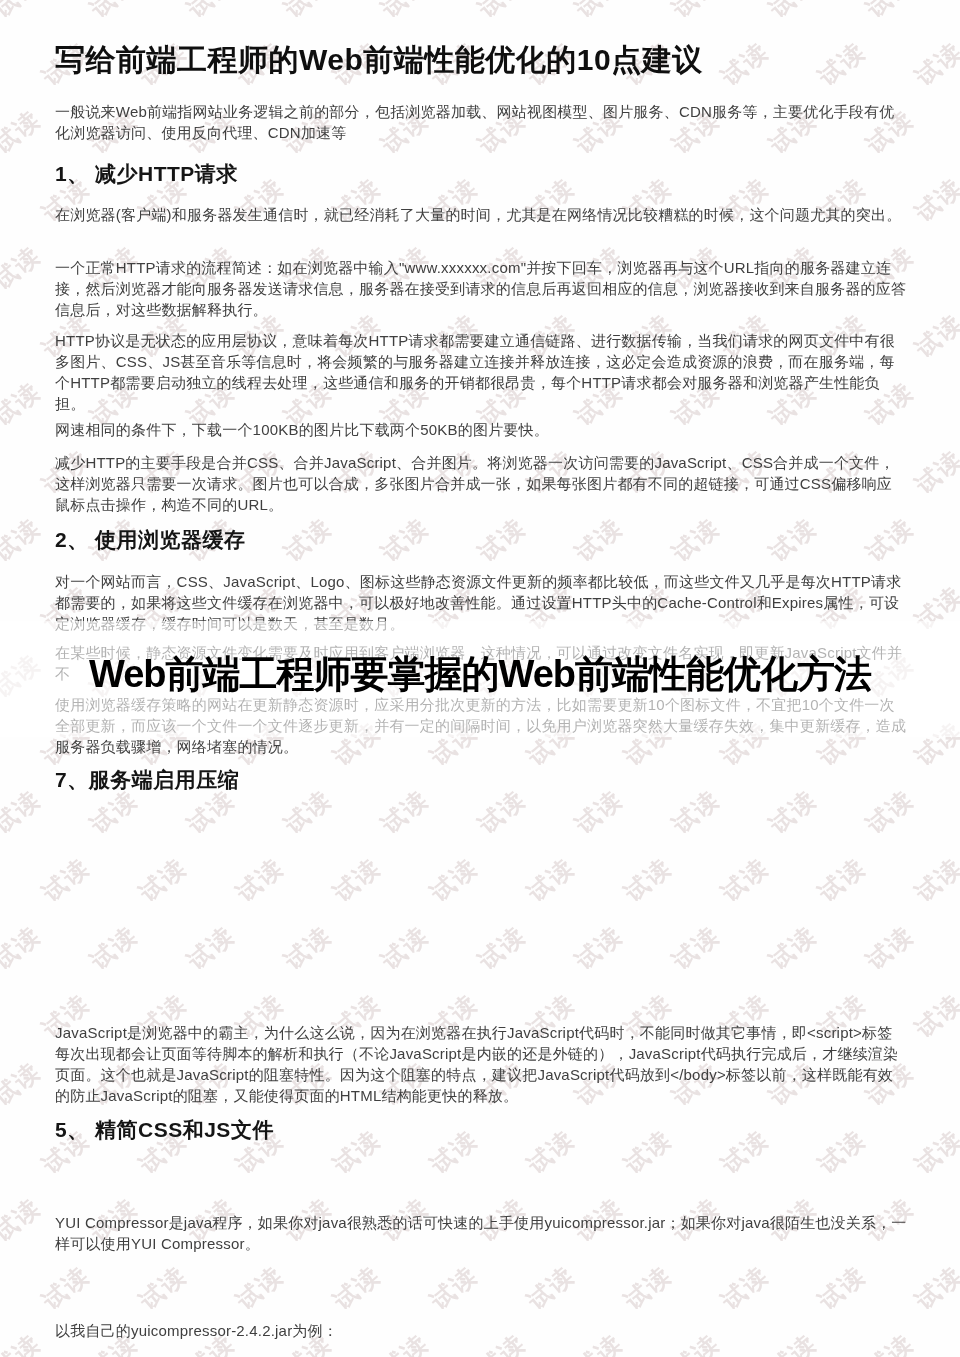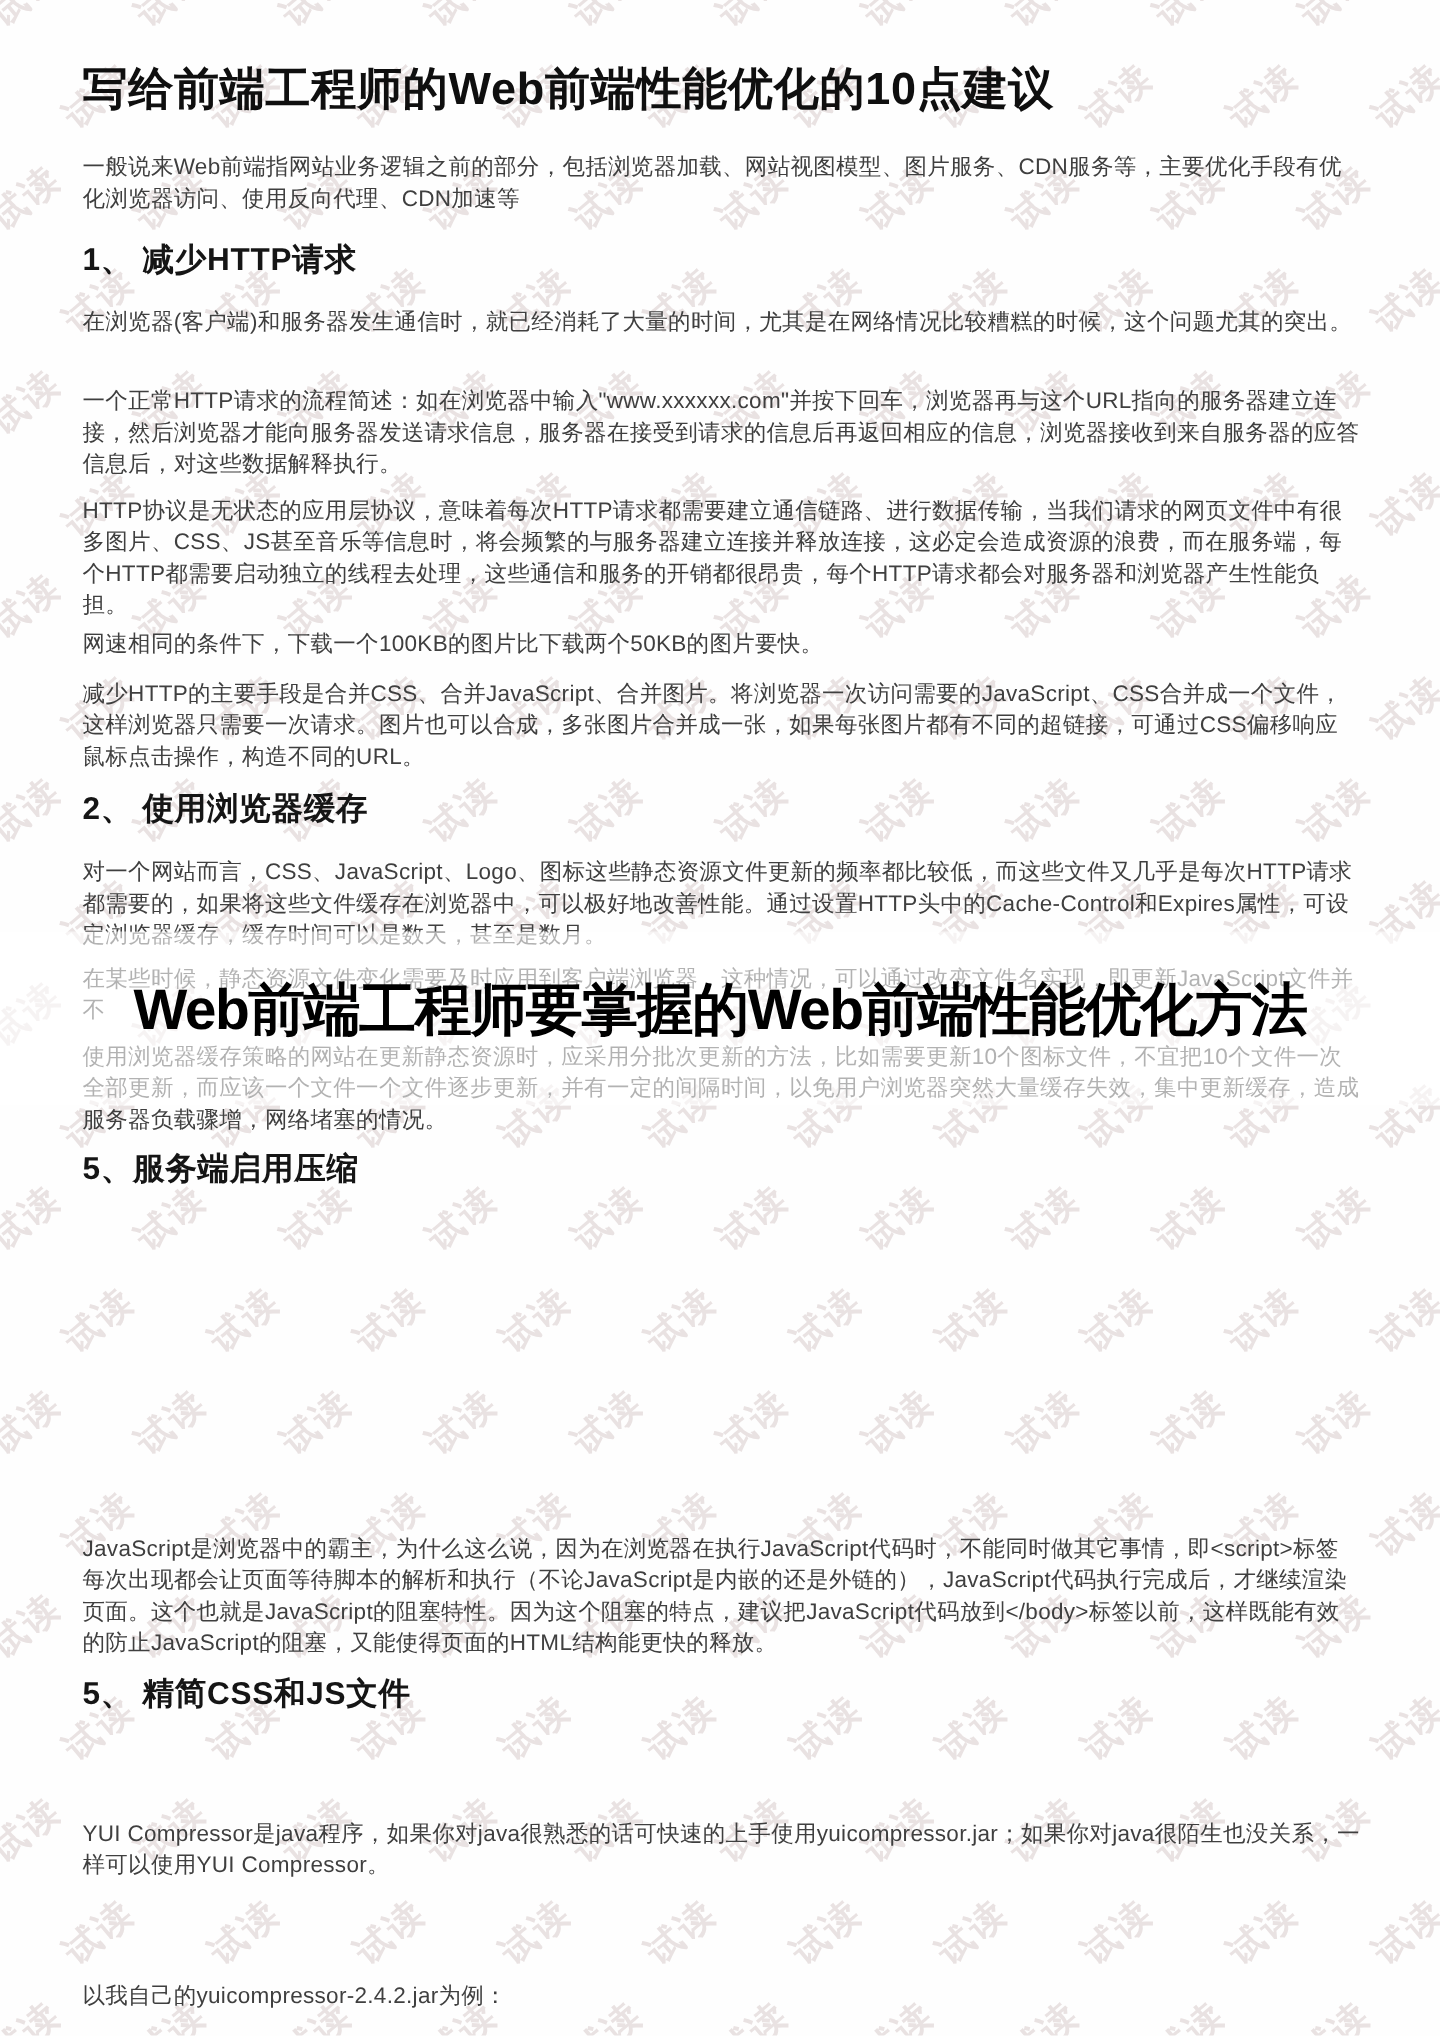--- a/index.html
+++ b/index.html
@@ -276,21 +276,21 @@
     <p class="blk body" style="top:257px">一个正常HTTP请求的流程简述：如在浏览器中输入"www.xxxxxx.com"并按下回车，浏览器再与这个URL指向的服务器建立连接，然后浏览器才能向服务器发送请求信息，服务器在接受到请求的信息后再返回相应的信息，浏览器接收到来自服务器的应答信息后，对这些数据解释执行。</p>
     <p class="blk body" style="top:330px">HTTP协议是无状态的应用层协议，意味着每次HTTP请求都需要建立通信链路、进行数据传输，当我们请求的网页文件中有很多图片、CSS、JS甚至音乐等信息时，将会频繁的与服务器建立连接并释放连接，这必定会造成资源的浪费，而在服务端，每个HTTP都需要启动独立的线程去处理，这些通信和服务的开销都很昂贵，每个HTTP请求都会对服务器和浏览器产生性能负担。</p>
     <p class="blk body" style="top:419px">网速相同的条件下，下载一个100KB的图片比下载两个50KB的图片要快。</p>
     <p class="blk body" style="top:452px">减少HTTP的主要手段是合并CSS、合并JavaScript、合并图片。将浏览器一次访问需要的JavaScript、CSS合并成一个文件，这样浏览器只需要一次请求。图片也可以合成，多张图片合并成一张，如果每张图片都有不同的超链接，可通过CSS偏移响应鼠标点击操作，构造不同的URL。</p>
 
     <h2 class="blk sec" style="top:527px">2、 使用浏览器缓存</h2>
     <p class="blk body" style="top:642px">在某些时候，静态资源文件变化需要及时应用到客户端浏览器，这种情况，可以通过改变文件名实现，即更新JavaScript文件并不</p>
     <p class="blk body" style="top:571px">对一个网站而言，CSS、JavaScript、Logo、图标这些静态资源文件更新的频率都比较低，而这些文件又几乎是每次HTTP请求都需要的，如果将这些文件缓存在浏览器中，可以极好地改善性能。通过设置HTTP头中的Cache-Control和Expires属性，可设定浏览器缓存，缓存时间可以是数天，甚至是数月。</p>
     <p class="blk body" style="top:694px">使用浏览器缓存策略的网站在更新静态资源时，应采用分批次更新的方法，比如需要更新10个图标文件，不宜把10个文件一次全部更新，而应该一个文件一个文件逐步更新，并有一定的间隔时间，以免用户浏览器突然大量缓存失效，集中更新缓存，造成服务器负载骤增，网络堵塞的情况。</p>
 
-    <h2 class="blk sec" style="top:767px">5、服务端启用压缩</h2>
+    <h2 class="blk sec" style="top:767px">7、服务端启用压缩</h2>
 
     <p class="blk body" style="top:1022px">JavaScript是浏览器中的霸主，为什么这么说，因为在浏览器在执行JavaScript代码时，不能同时做其它事情，即&lt;script&gt;标签每次出现都会让页面等待脚本的解析和执行（不论JavaScript是内嵌的还是外链的），JavaScript代码执行完成后，才继续渲染页面。这个也就是JavaScript的阻塞特性。因为这个阻塞的特点，建议把JavaScript代码放到&lt;/body&gt;标签以前，这样既能有效的防止JavaScript的阻塞，又能使得页面的HTML结构能更快的释放。</p>
 
     <h2 class="blk sec" style="top:1117px">5、 精简CSS和JS文件</h2>
     <p class="blk body" style="top:1212px">YUI Compressor是java程序，如果你对java很熟悉的话可快速的上手使用yuicompressor.jar；如果你对java很陌生也没关系，一样可以使用YUI Compressor。</p>
     <p class="blk body" style="top:1320px">以我自己的yuicompressor-2.4.2.jar为例：</p>
   </div>
 
   <div class="fade-band"></div>
 

